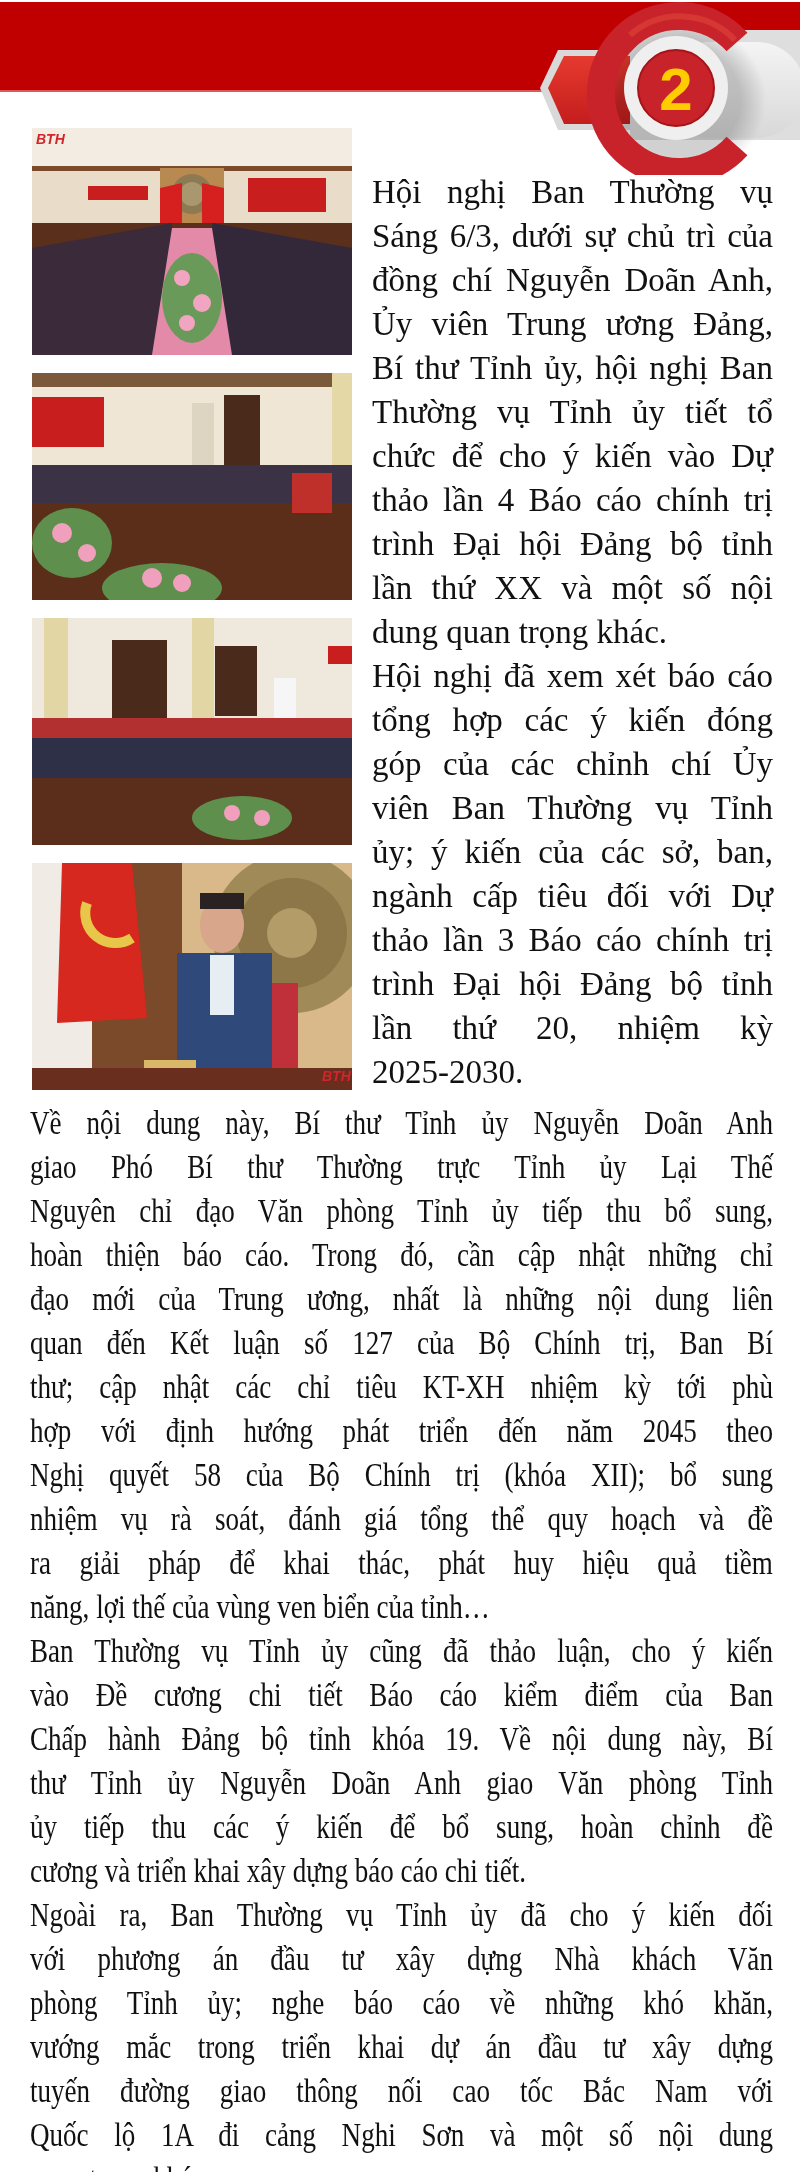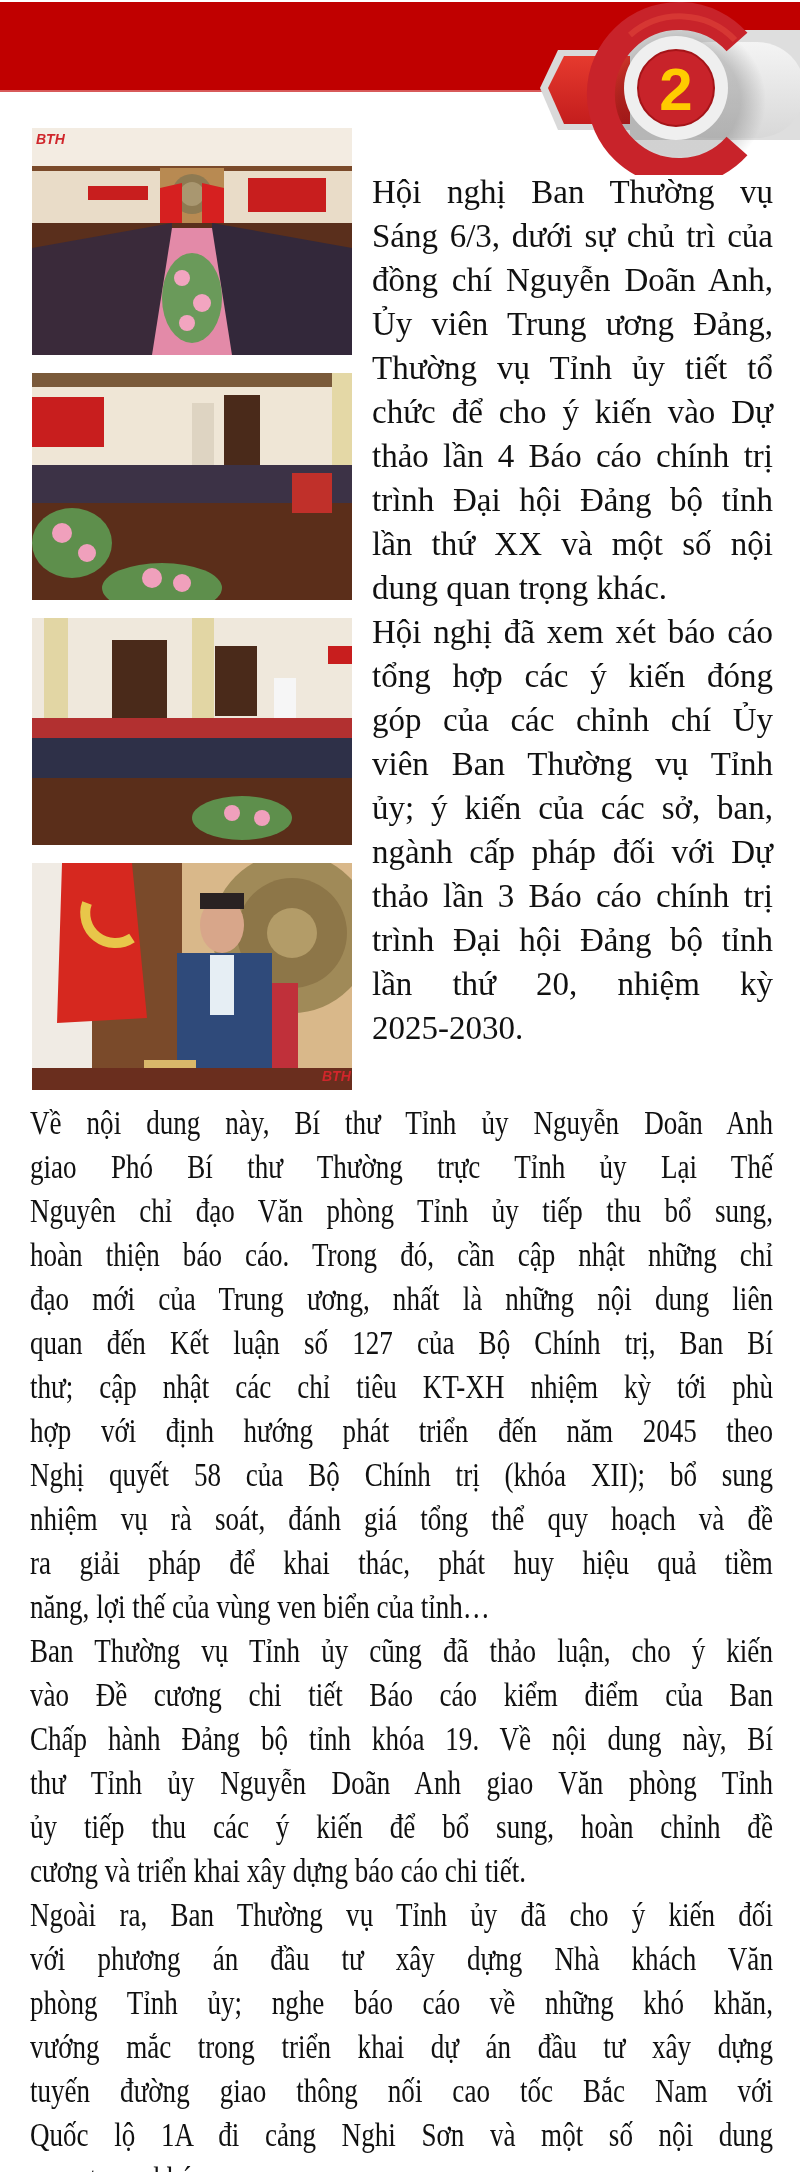--- a/index.html
+++ b/index.html
@@ -146,34 +146,35 @@
 </div>
 
 <div class="col-text">
   <div class="title">
     <span class="line">Hội nghị Ban Thường vụ</span>
   </div>
   <div>
     <span class="line">Sáng 6/3, dưới sự chủ trì của</span>
     <span class="line">đồng chí Nguyễn Doãn Anh,</span>
     <span class="line">Ủy viên Trung ương Đảng,</span>
+    <span class="line">Bí thư Tỉnh ủy, hội nghị Ban</span>
     <span class="line">Thường vụ Tỉnh ủy tiết tổ</span>
     <span class="line">chức để cho ý kiến vào Dự</span>
     <span class="line">thảo lần 4 Báo cáo chính trị</span>
     <span class="line">trình Đại hội Đảng bộ tỉnh</span>
     <span class="line">lần thứ XX và một số nội</span>
     <span class="line last">dung quan trọng khác.</span>
   </div>
   <div>
     <span class="line">Hội nghị đã xem xét báo cáo</span>
     <span class="line">tổng hợp các ý kiến đóng</span>
     <span class="line">góp của các chỉnh chí Ủy</span>
     <span class="line">viên Ban Thường vụ Tỉnh</span>
     <span class="line">ủy; ý kiến của các sở, ban,</span>
-    <span class="line">ngành cấp pháp đối với Dự</span>
+    <span class="line">ngành cấp tiêu đối với Dự</span>
     <span class="line">thảo lần 3 Báo cáo chính trị</span>
     <span class="line">trình Đại hội Đảng bộ tỉnh</span>
     <span class="line">lần thứ 20, nhiệm kỳ</span>
     <span class="line last">2025-2030.</span>
   </div>
 </div>
 
 <div class="full-text">
   <div>
     <span class="line">Về nội dung này, Bí thư Tỉnh ủy Nguyễn Doãn Anh</span>

